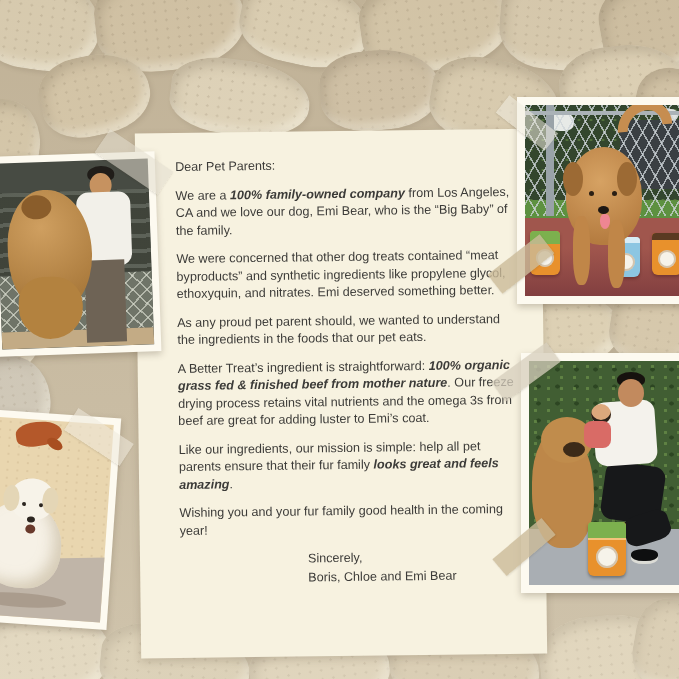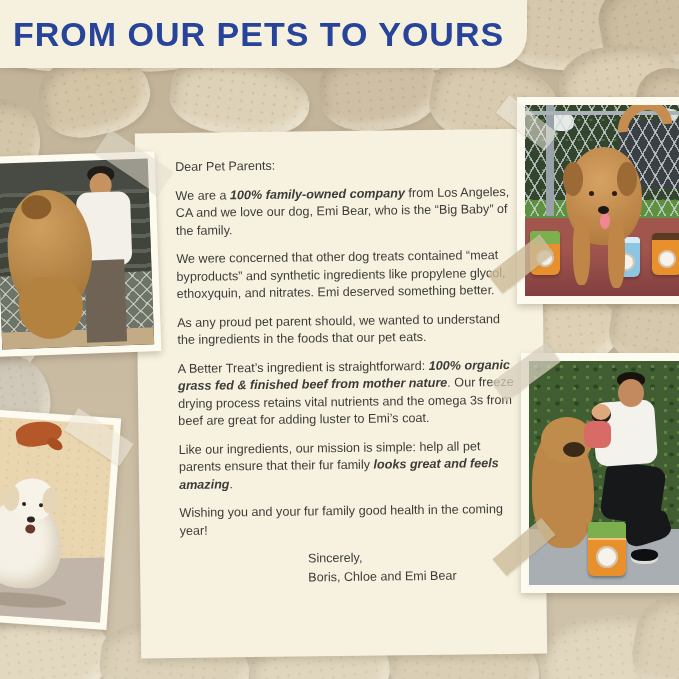--- a/index.html
+++ b/index.html
@@ -264,17 +264,14 @@
     </div>
   </div>
 
   <div class="tape tape-a"></div>
   <div class="tape tape-b"></div>
   <div class="tape tape-c1"></div>
   <div class="tape tape-c2"></div>
   <div class="tape tape-d1"></div>
   <div class="tape tape-d2"></div>
 
-  <div class="header">
-    <div class="title">FROM OUR PETS TO YOURS</div>
-  </div>
 
 </div>
 
 </body></html>

